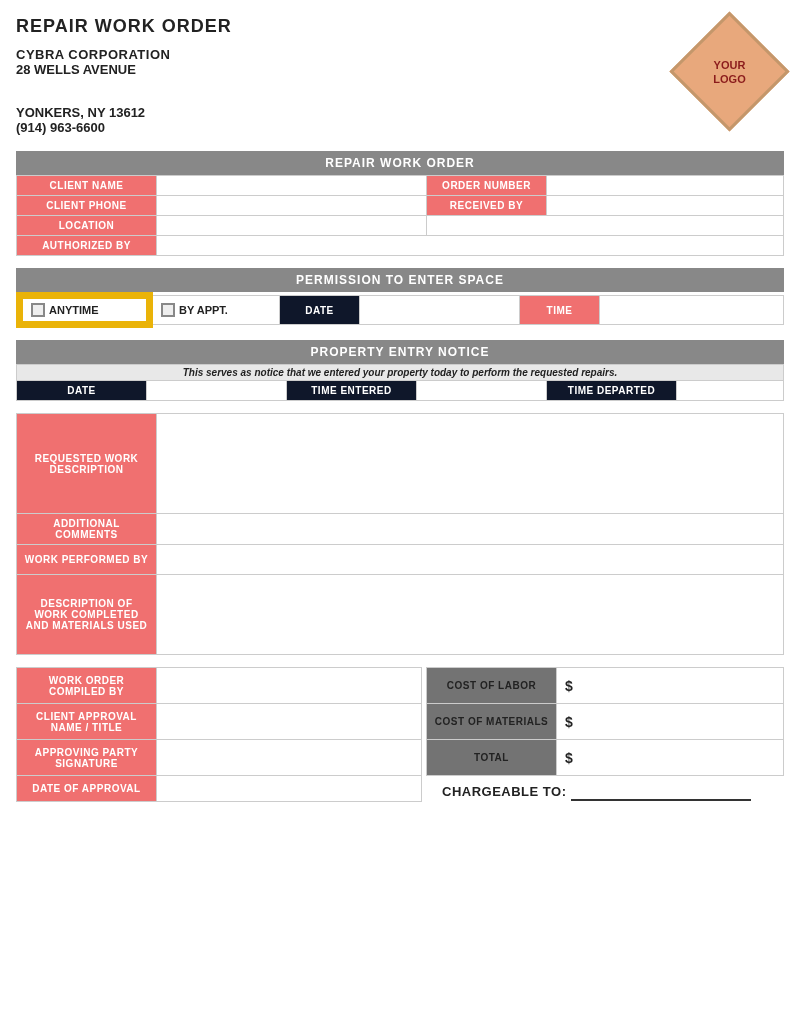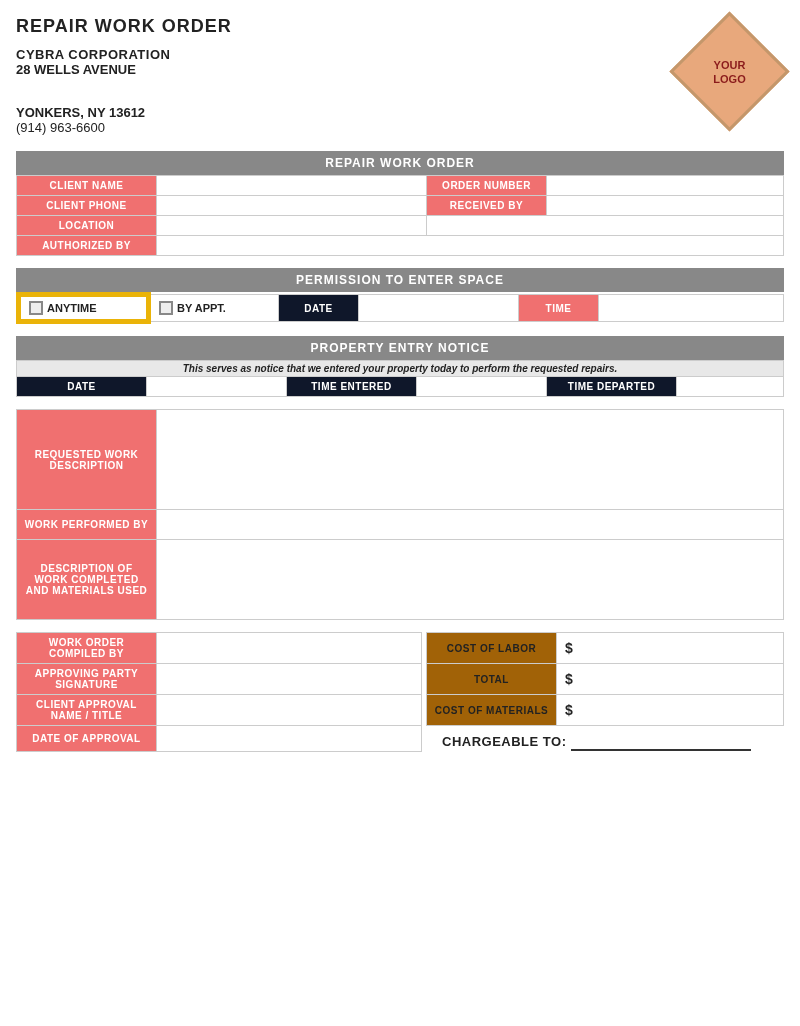--- a/index.html
+++ b/index.html
@@ -38,21 +38,21 @@
       margin-bottom: 10px;
     }
 
     .company-city {
       font-size: 13px;
       font-weight: 700;
     }
 
     .company-phone {
       font-size: 13px;
-      font-weight: 400;
+      font-weight: 700;
     }
 
     
     .logo-container {
       width: 110px;
       height: 110px;
       display: flex;
       align-items: center;
       justify-content: center;
       position: relative;
@@ -125,26 +125,26 @@
       color: #fff;
       font-weight: 700;
       font-size: 10px;
       letter-spacing: 0.5px;
       padding: 4px 6px;
       text-align: center;
       text-transform: uppercase;
     }
 
     .tan-label-cell {
-      background: #a16207;
+      background: #737373;
       color: #222;
       font-weight: 700;
       font-size: 10px;
       letter-spacing: 0.5px;
-      padding: 4px 6px;
+      padding: 12px 6px;
       text-align: center;
       text-transform: uppercase;
     }
 
     .notice-text {
       background: #e8e8e8;
       font-size: 10px;
       font-style: italic;
       text-align: center;
       padding: 2px;
@@ -238,21 +238,21 @@
     <td class="label-cell">AUTHORIZED BY</td>
     <td class="value-cell" colspan="3"></td>
   </tr>
 </tbody>
   </table>
 
 <div class="section-header">PERMISSION TO ENTER SPACE</div>
 <table class="form-table">
   <tbody>
       <tr>
-    <td style="width:130px; border:5px solid #eab308;">
+    <td style="width:130px; border:7px solid #eab308;">
       <div class="checkbox-cell">
         <div class="checkbox-box"></div>
         <span style="font-size:11px; font-weight:700;">ANYTIME</span>
       </div>
     </td>
     <td style="width:130px; border:1px solid #ccc;">
       <div class="checkbox-cell">
         <div class="checkbox-box"></div>
         <span style="font-size:11px; font-weight:700;">BY APPT.</span>
       </div>
@@ -283,20 +283,24 @@
   </table>
 
 <table class="form-table">
 
   <tbody>
       <tr>
     <td class="label-cell tall-cell" style="width:140px; vertical-align:middle;">REQUESTED WORK DESCRIPTION</td>
     <td class="value-cell tall-cell"></td>
   </tr>
 
+  <tr>
+    <td class="label-cell" style="vertical-align:middle;">ADDITIONAL COMMENTS</td>
+    <td class="value-cell" style="height:30px;"></td>
+  </tr>
 
   <tr>
     <td class="label-cell" style="vertical-align:middle;">WORK PERFORMED BY</td>
     <td class="value-cell" style="height:30px;"></td>
   </tr>
 
   <tr>
     <td class="label-cell medium-cell" style="vertical-align:middle;">DESCRIPTION OF WORK COMPLETED AND MATERIALS USED</td>
     <td class="value-cell medium-cell"></td>
   </tr>
@@ -306,31 +310,31 @@
 <table class="form-table">
   <tbody>
       <tr>
     <td class="label-cell" style="width:140px; vertical-align:middle;">WORK ORDER COMPILED BY</td>
     <td class="value-cell" style="width:265px;"></td>
     <td style="width:5px; border:none;"></td>
     <td class="tan-label-cell" style="width:130px;">COST OF LABOR</td>
     <td class="value-cell dollar-cell">$</td>
   </tr>
   <tr>
+    <td class="label-cell" style="vertical-align:middle;">CLIENT APPROVAL NAME / TITLE</td>
+    <td class="value-cell"></td>
+    <td style="border:none;"></td>
+    <td class="tan-label-cell">COST OF MATERIALS</td>
+    <td class="value-cell dollar-cell">$</td>
+  </tr>
+  <tr>
     <td class="label-cell" style="vertical-align:middle;">APPROVING PARTY SIGNATURE</td>
     <td class="value-cell"></td>
     <td style="border:none;"></td>
     <td class="tan-label-cell">TOTAL</td>
-    <td class="value-cell dollar-cell">$</td>
-  </tr>
-  <tr>
-    <td class="label-cell" style="vertical-align:middle;">CLIENT APPROVAL NAME / TITLE</td>
-    <td class="value-cell"></td>
-    <td style="border:none;"></td>
-    <td class="tan-label-cell">COST OF MATERIALS</td>
     <td class="value-cell dollar-cell">$</td>
   </tr>
   <tr>
     <td class="label-cell" style="vertical-align:middle;">DATE OF APPROVAL</td>
     <td class="value-cell"></td>
     <td colspan="3" style="border:none; padding-left:20px; vertical-align:bottom;">
       <div class="chargeable-row">
         <span>CHARGEABLE TO:</span>
         <span class="underline-value">&nbsp;</span>
       </div>

